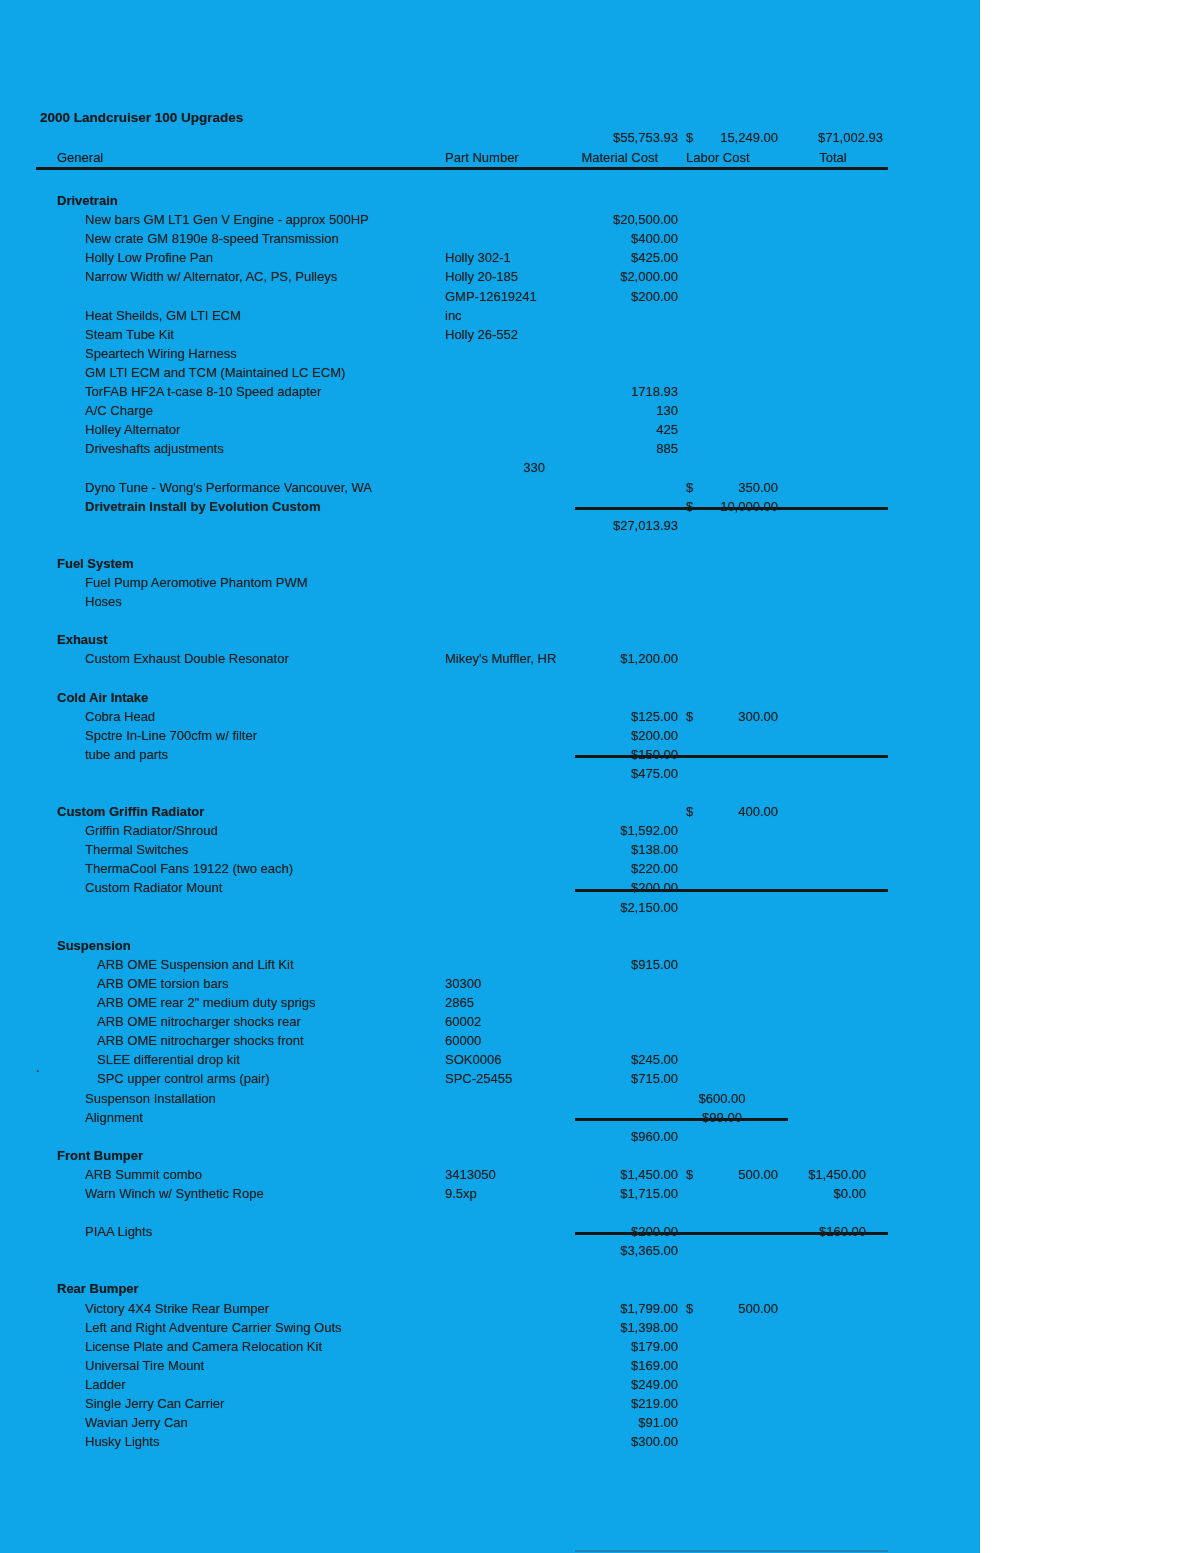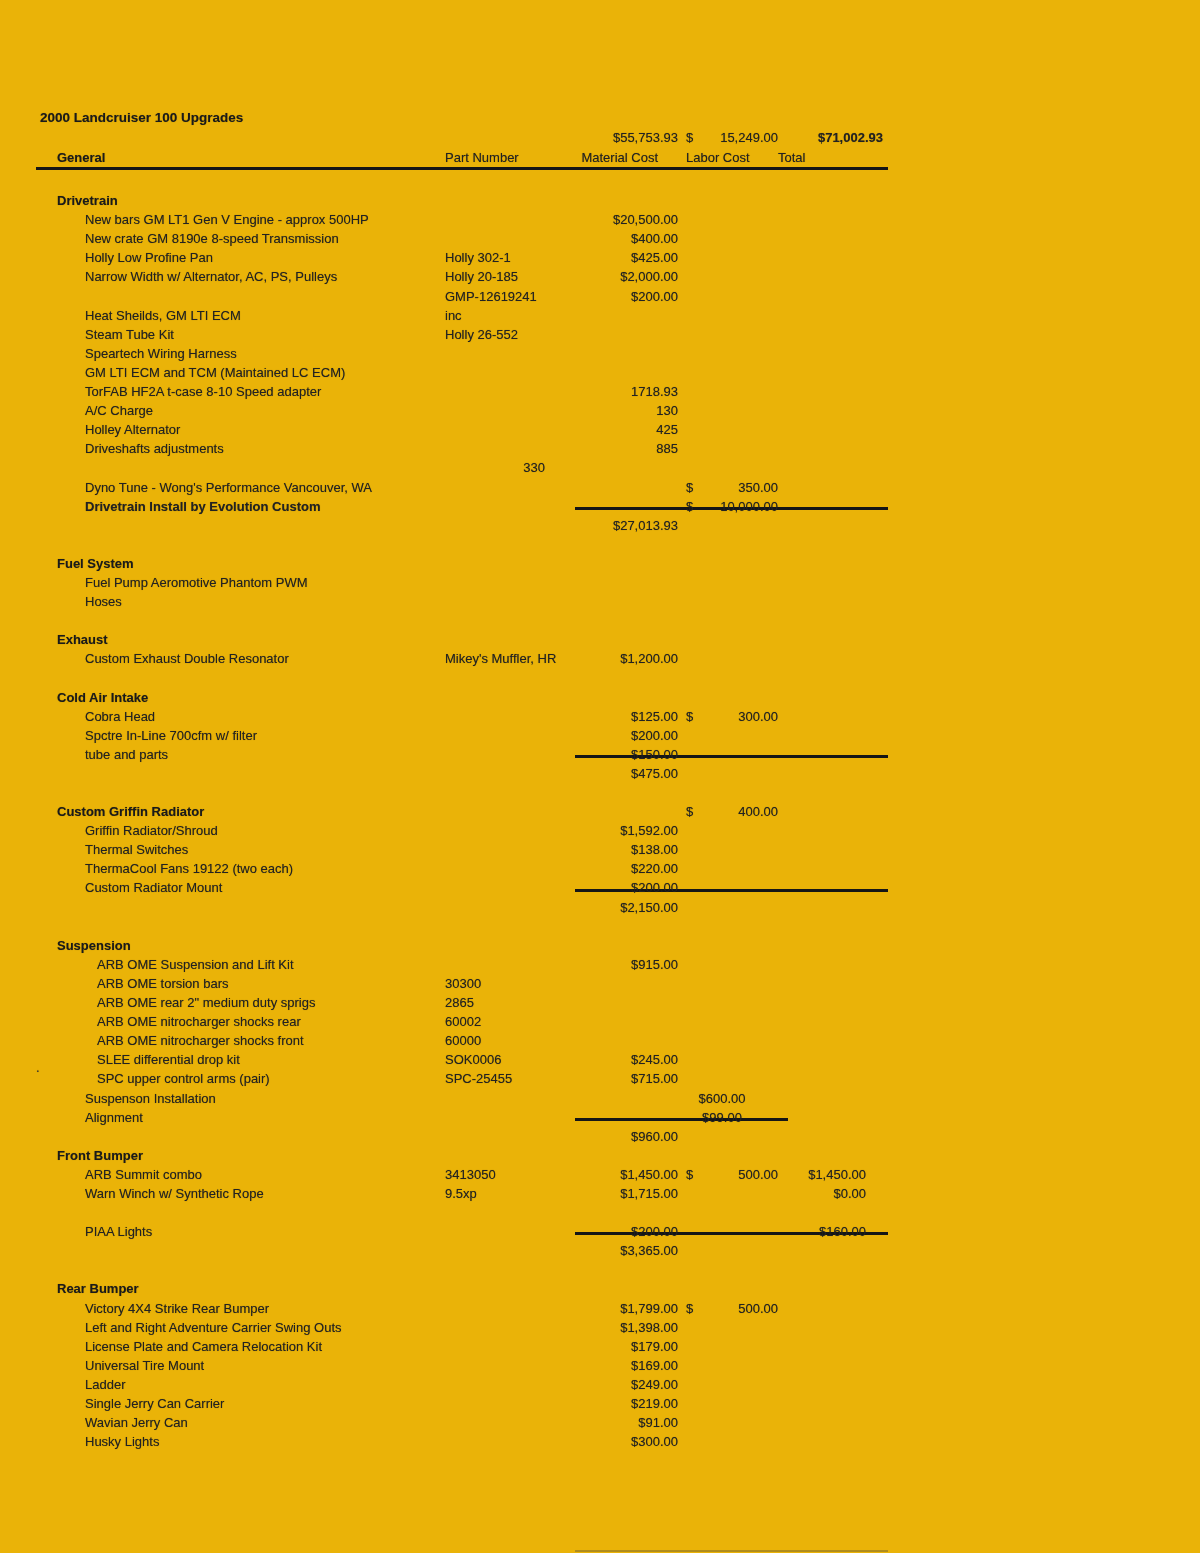--- a/index.html
+++ b/index.html
@@ -1,37 +1,37 @@
 <!DOCTYPE html>
 <html><head>
 <meta charset="utf-8">
 <style>
   html,body{margin:0;padding:0;background:#ffffff;}
-  .page{position:relative;width:1200px;height:1553px;background:#eab308;overflow:hidden;
+  .page{position:relative;width:980px;height:1553px;background:#0ea5e9;overflow:hidden;
         font-family:"Liberation Sans", sans-serif;color:#222;
         text-shadow:0 0 .8px rgba(20,20,20,.45);}
   .sheet{position:absolute;left:40px;top:108px;width:868px;}
   .b{font-weight:bold;}
   .title{height:20px;line-height:20px;font-size:13.5px;font-weight:bold;color:#1a1a1a;}
   .trow{display:grid;grid-template-columns:405px 100px 133px 100px 130px;
         height:19.1px;line-height:19.1px;font-size:13px;white-space:nowrap;}
   .totals{height:20px;line-height:20px;}
   .cd{padding-left:45px;overflow:visible;}
   .cd.sec{padding-left:17px;font-weight:bold;color:#1a1a1a;}
   .cd.deep{padding-left:57px;}
   .cp{overflow:visible;}
   .cm{text-align:right;}
   .cl{display:flex;justify-content:space-between;padding-left:8px;}
   .cl.plain{display:block;text-align:center;padding-right:20px;}
   .ct{text-align:right;padding-right:42px;}
-  .totals .ct{padding-right:25px;font-weight:bold;}
-  .hdr .cd{padding-left:17px;font-weight:bold;color:#1a1a1a;}
+  .totals .ct{padding-right:25px;}
+  .hdr .cd{padding-left:17px;font-weight:normal;color:#1a1a1a;}
   .hdr .cm{padding-right:20px;}
   .hdr .cl{display:block;padding-left:8px;}
-  .hdr .ct{text-align:left;padding-right:20px;}
+  .hdr .ct{text-align:center;padding-right:20px;}
   .hrule{height:0;border-top:3px solid #161616;margin-left:-4px;width:852px;}
   .gap21{height:21px;}
   .rule{height:0;border-top:3px solid #161616;width:313px;margin:-9px 0 6px 535px;}
   .rule.short{width:213px;}
   .sp{}
   .stray{position:absolute;left:36px;top:1060px;font-size:13px;color:#333;}
   .bline{position:absolute;left:575px;top:1550px;width:313px;border-top:2px solid rgba(70,70,70,.35);}
 </style>
 </head>
 <body>

